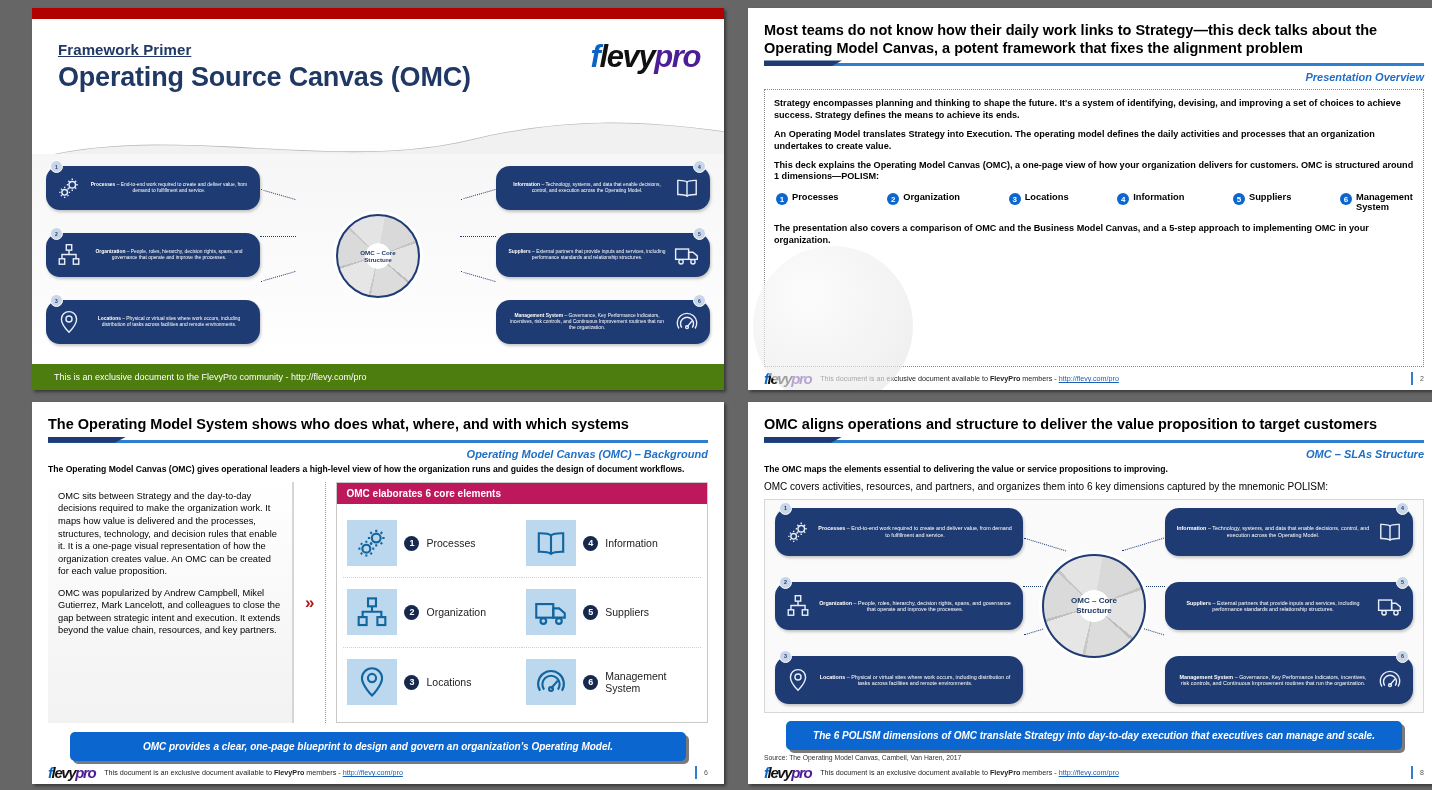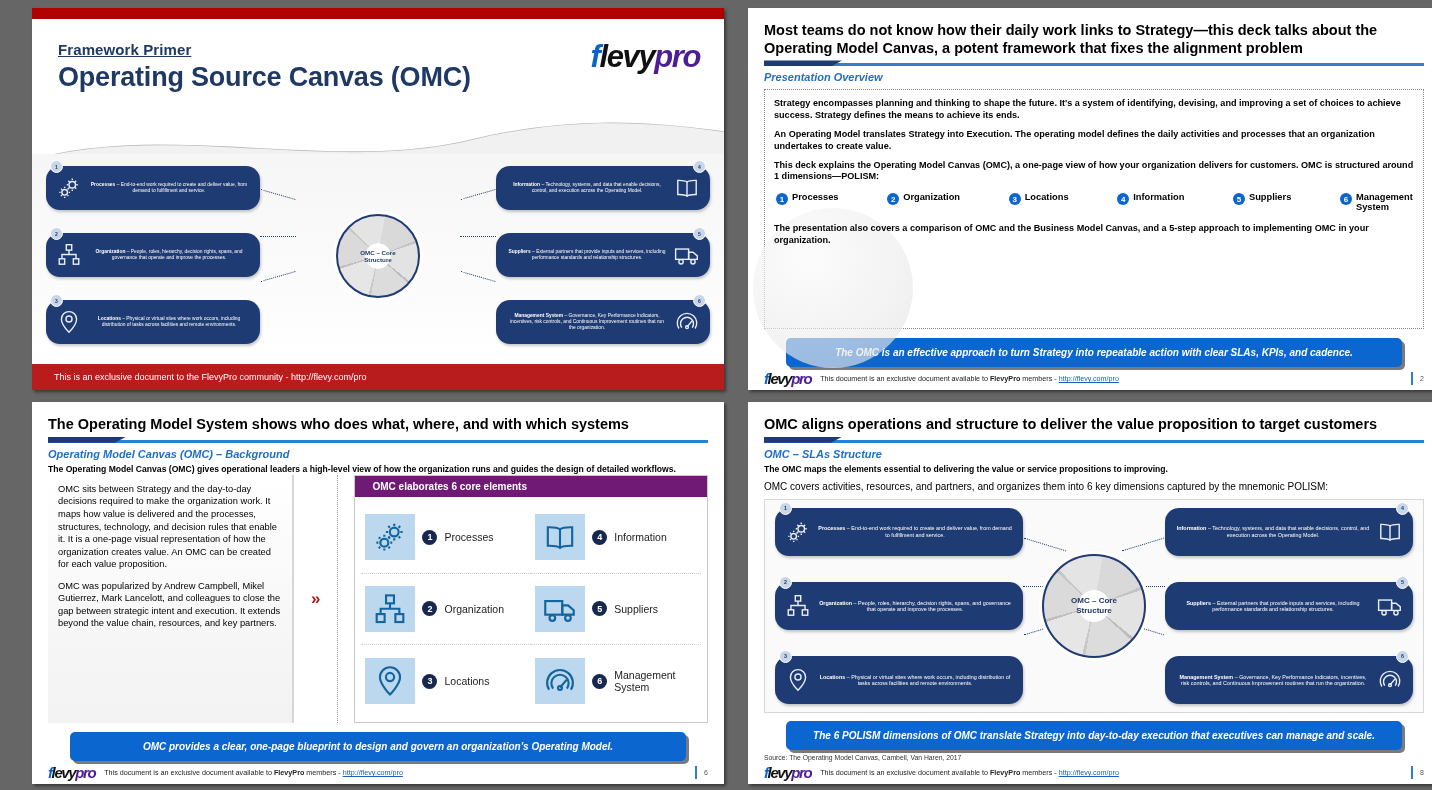--- a/index.html
+++ b/index.html
@@ -84,39 +84,40 @@
       radial-gradient(circle at 50% 50%, #ffffff 0 22%, rgba(255,255,255,0) 23%),
       conic-gradient(from 10deg,#d9d9d9 0 16%, #c4c4c4 16% 17%, #e3e3e3 17% 33%, #bdbdbd 33% 34%, #dcdcdc 34% 50%, #c8c8c8 50% 51%, #e6e6e6 51% 67%, #c0c0c0 67% 68%, #dadada 68% 84%, #c6c6c6 84% 85%, #e4e4e4 85% 100%);
     display:flex; align-items:center; justify-content:center;
     text-align:center; color:#1f3864; font-weight:bold; line-height:1.2;
     box-shadow:0 0 0 3px #fff;
   }
   .conn{ position:absolute; border-top:1.5px dotted #1f3b73; }
 
   .s1 .blackfoot{
     position:absolute; left:0; right:0; bottom:0; height:26px;
-    background:#b91c1c; color:#fff; font-size:9px;
+    background:#4d7c0f; color:#fff; font-size:9px;
     display:flex; align-items:center; padding-left:22px;
   }
 
   
   .cs{ padding:14px 16px 0 16px; display:flex; flex-direction:column; }
   .cs .hdr{
     font-size:14.5px; font-weight:bold; line-height:1.22; color:#000;
   }
   .rule{
     position:relative; margin-top:6px; height:3px; background:#2f7fd1; width:100%;
   }
   .rule:after{
     content:""; position:absolute; left:0; top:-3px; width:78px; height:6px;
     background:#1f3b73; clip-path:polygon(0 0,100% 0,86% 100%,0 100%);
   }
   .subttl{
     margin-top:5px; font-size:11px; font-weight:bold; font-style:italic;
     color:#1f6fc4;
+    text-align:right;
   }
   .lede{ margin-top:4px; font-size:8.6px; font-weight:bold; line-height:1.3; }
   .lede2{ margin-top:5px; font-size:10px; line-height:1.3; }
 
   .banner{
     background:#0b66d0; color:#fff; font-size:10px; font-weight:bold;
     font-style:italic; text-align:center; border-radius:5px;
     padding:9px 12px; box-shadow:3px 3px 0 #7a7a7a;
   }
   .foot{
@@ -149,37 +150,37 @@
     display:flex; align-items:center; justify-content:center; margin-top:1px;
   }
   .s2 .globe{
     position:absolute; left:-12px; bottom:-40px; width:160px; height:160px;
     border-radius:50%;
     background:radial-gradient(circle at 35% 30%, #fafafa, #ececec 60%, #e0e0e0);
     opacity:.65; z-index:0; pointer-events:none;
   }
 
   
-  .s3 .body{ margin-top:0; flex:1; display:flex; gap:16px; }
+  .s3 .body{ margin-top:7px; flex:1; display:flex; gap:10px; }
   .s3 .leftcol{
     width:246px; background:linear-gradient(180deg,#ffffff,#f2f2f2);
     border-right:2px solid #d6d6d6;
     padding:8px 10px; font-size:9.3px; line-height:1.35;
     position:relative;
   }
   .s3 .leftcol p+p{ margin-top:9px; }
   .s3 .arrow{
     align-self:center; color:#b01818; font-size:17px; font-weight:bold;
     line-height:1; padding:0 1px;
   }
   .s3 .vdots{ align-self:stretch; border-left:1px dotted #999; }
   .s3 .rightcol{ flex:1; border:1px solid #c9c9c9; display:flex; flex-direction:column; }
   .s3 .rhead{
-    background:#701a75; color:#fff; font-size:10px; font-weight:bold;
-    padding:5px 17px;
+    background:#be185d; color:#fff; font-size:10px; font-weight:bold;
+    padding:5px 9px;
   }
   .s3 .grid{
     flex:1; display:grid; grid-template-columns:1fr 1fr; grid-template-rows:1fr 1fr 1fr;
     padding:5px 6px;
   }
   .s3 .cell{
     display:flex; align-items:center; gap:7px; padding:3px 4px;
     border-bottom:1px dotted #cfcfcf;
   }
   .s3 .cell.nb{ border-bottom:none; }
@@ -353,41 +354,38 @@
           </div>
         <div class="d" style="max-width:74px">
             <span class="numdot">6</span>
             <span>Management System</span>
           </div>
       </div>
 
       <p style="position:relative;z-index:1;margin-top:4px">The presentation also covers a comparison of OMC and the Business Model Canvas, and a 5-step approach to implementing OMC in your organization.</p>
     </div>
 
-    <div style="padding:9px 22px 0 22px">
-      <div class="banner">The OMC is an effective approach to turn Strategy into repeatable action with clear SLAs, KPIs, and cadence.</div>
-    </div>
 
     <div style="margin-top:auto; padding-bottom:4px">
       <div class="foot">
         <span class="logo"><span class="f">f</span><span class="l">levy</span><span class="p">pro</span></span>
         <span class="ftxt"><span>This document is an exclusive document available to </span><b>FlevyPro</b><span> members - </span><a href="#">http://flevy.com/pro</a></span>
         <span class="pg">
             <i class="bar"></i>
             <span>2</span>
           </span>
       </div>
     </div>
   </div>
 
   <div class="slide cs s3">
     <div class="hdr">The Operating Model System shows who does what, where, and with which systems</div>
     <div class="rule"></div>
     <div class="subttl">Operating Model Canvas (OMC) – Background</div>
-    <div class="lede">The Operating Model Canvas (OMC) gives operational leaders a high-level view of how the organization runs and guides the design of detailed workflows.</div>
+    <div class="lede">The Operating Model Canvas (OMC) gives operational leaders a high-level view of how the organization runs and guides the design of document workflows.</div>
 
     <div class="body">
       <div class="leftcol">
         <p>OMC sits between Strategy and the day-to-day decisions required to make the organization work. It maps how value is delivered and the processes, structures, technology, and decision rules that enable it. It is a one-page visual representation of how the organization creates value. An OMC can be created for each value proposition.</p>
         <p>OMC was popularized by Andrew Campbell, Mikel Gutierrez, Mark Lancelott, and colleagues to close the gap between strategic intent and execution. It extends beyond the value chain, resources, and key partners.</p>
       </div>
 
       <div class="arrow">»</div>
       <div class="vdots"></div>
 

